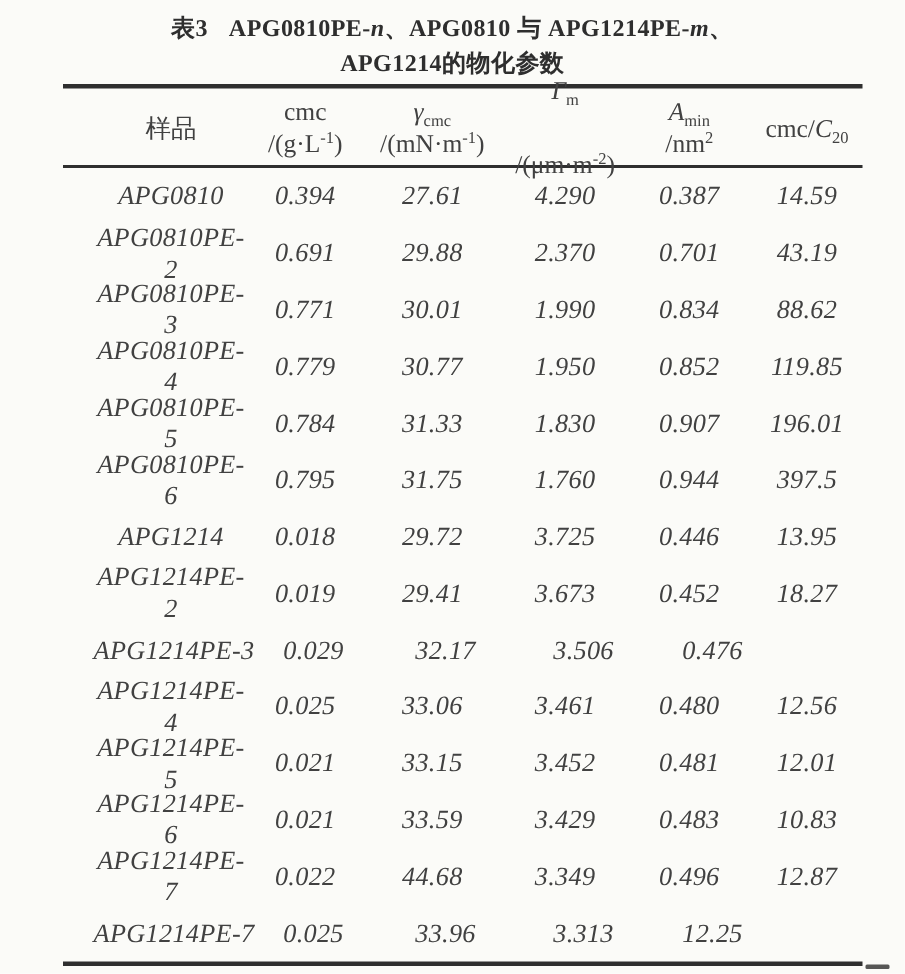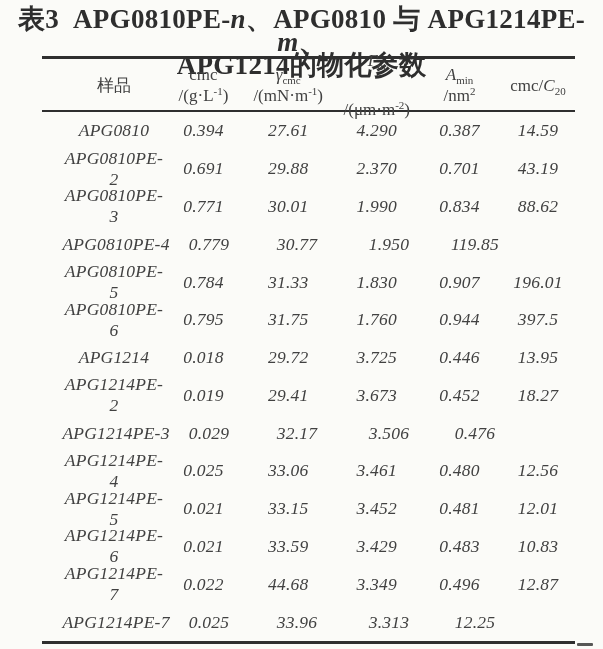--- a/index.html
+++ b/index.html
@@ -17,21 +17,21 @@
     font-family:"Liberation Serif","DejaVu Serif",serif;
     color:var(--text);
     overflow:hidden;
   }
   
   .caption{
     position:absolute;top:8px;left:0;right:0;
     text-align:center;
     font-weight:bold;
     color:var(--title);
-    font-size:27px;
+    font-size:16px;
     line-height:23px;
     letter-spacing:0.3px;
   }
   .cap-label{margin-right:14px;}
   
   .tablewrap{
     position:absolute;top:56px;left:42px;width:533px;
   }
   .rule{width:100%;background:var(--rule);}
   .rule-thick{height:3px;}
@@ -130,20 +130,21 @@
           <div class="bcell">30.01</div>
           <div class="bcell">1.990</div>
           <div class="bcell">0.834</div>
           <div class="bcell">88.62</div>
         </div>
         <div class="brow">
           <div class="bcell">APG0810PE-4</div>
           <div class="bcell">0.779</div>
           <div class="bcell">30.77</div>
           <div class="bcell">1.950</div>
+          <div class="bcell">0.852</div>
           <div class="bcell">119.85</div>
         </div>
         <div class="brow">
           <div class="bcell">APG0810PE-5</div>
           <div class="bcell">0.784</div>
           <div class="bcell">31.33</div>
           <div class="bcell">1.830</div>
           <div class="bcell">0.907</div>
           <div class="bcell">196.01</div>
         </div>

